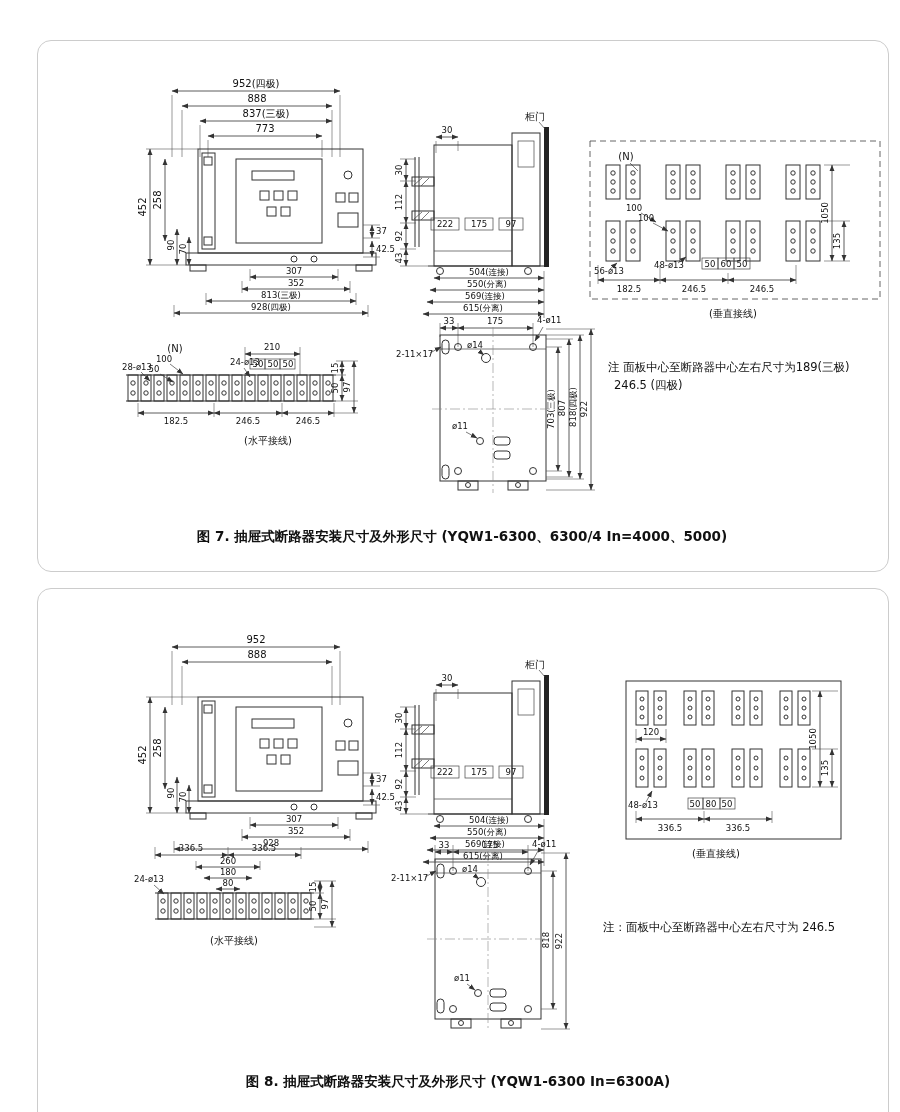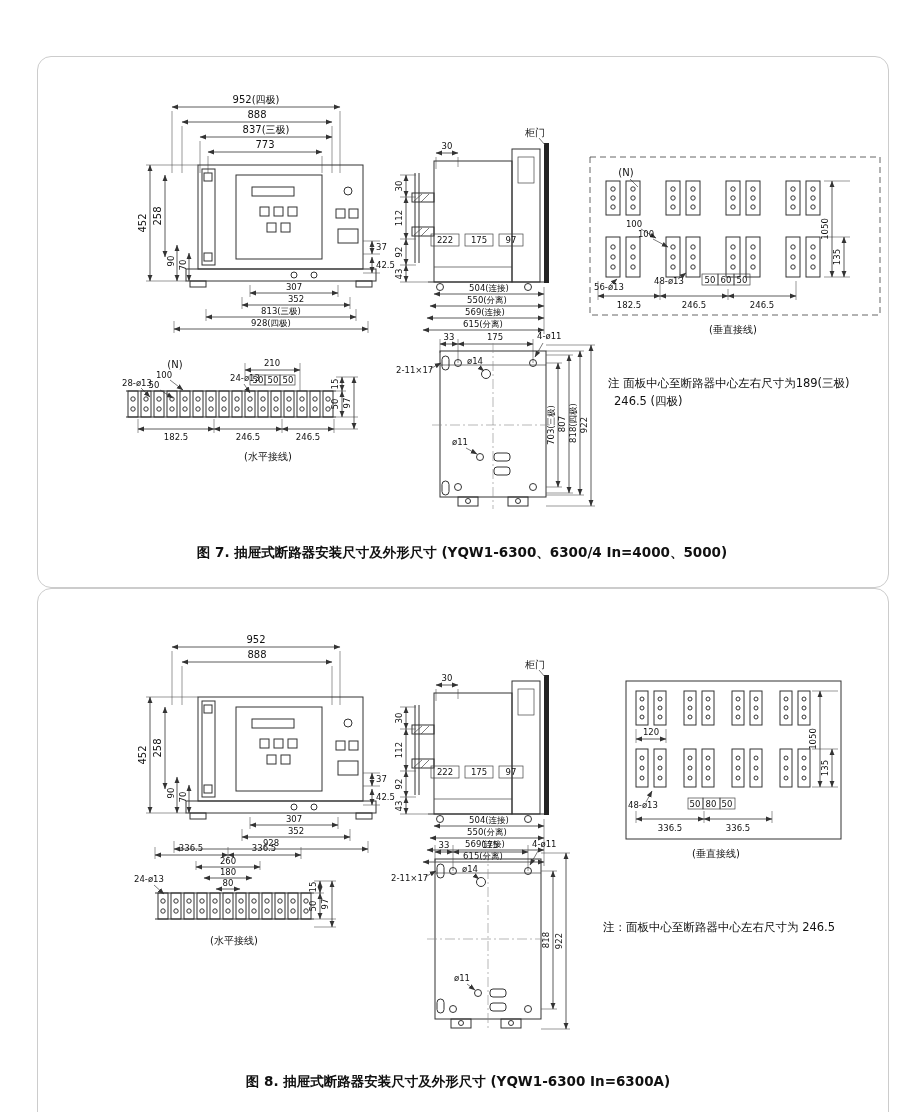--- a/index.html
+++ b/index.html
@@ -1,21 +1,21 @@
 <!DOCTYPE html>
 <html><head>
 <meta charset="utf-8">
 <style>
   * { margin:0; padding:0; box-sizing:border-box; }
   html,body { width:900px; }
   body { height:1112px; background:#ffffff; font-family:"DejaVu Sans", sans-serif; }
   .page { position:relative; width:900px; height:1112px; background:#ffffff; }
   .panel { position:absolute; left:37px; width:852px; background:#ffffff;
            border:1.5px solid #cccccc; border-radius:14px; overflow:hidden; }
-  #panel7 { top:56px;  height:532px;text-align:center; }
+  #panel7 { top:40px;  height:532px;text-align:center; }
   #panel8 { top:588px; height:587px; }
   svg { display:block; }
   svg text { font-family:"DejaVu Sans", sans-serif; text-anchor:middle; fill:#111; }
   text.d  { font-size:10px; }
   text.ds { font-size:8.5px; }
   text.note { font-size:11.5px; }
   text.cap  { font-size:13.5px; font-weight:bold; }
   .as { text-anchor:start; }
   .ln     { stroke:#333; stroke-width:1;   fill:none; }
   .lnthin { stroke:#444; stroke-width:0.7; fill:none; }

